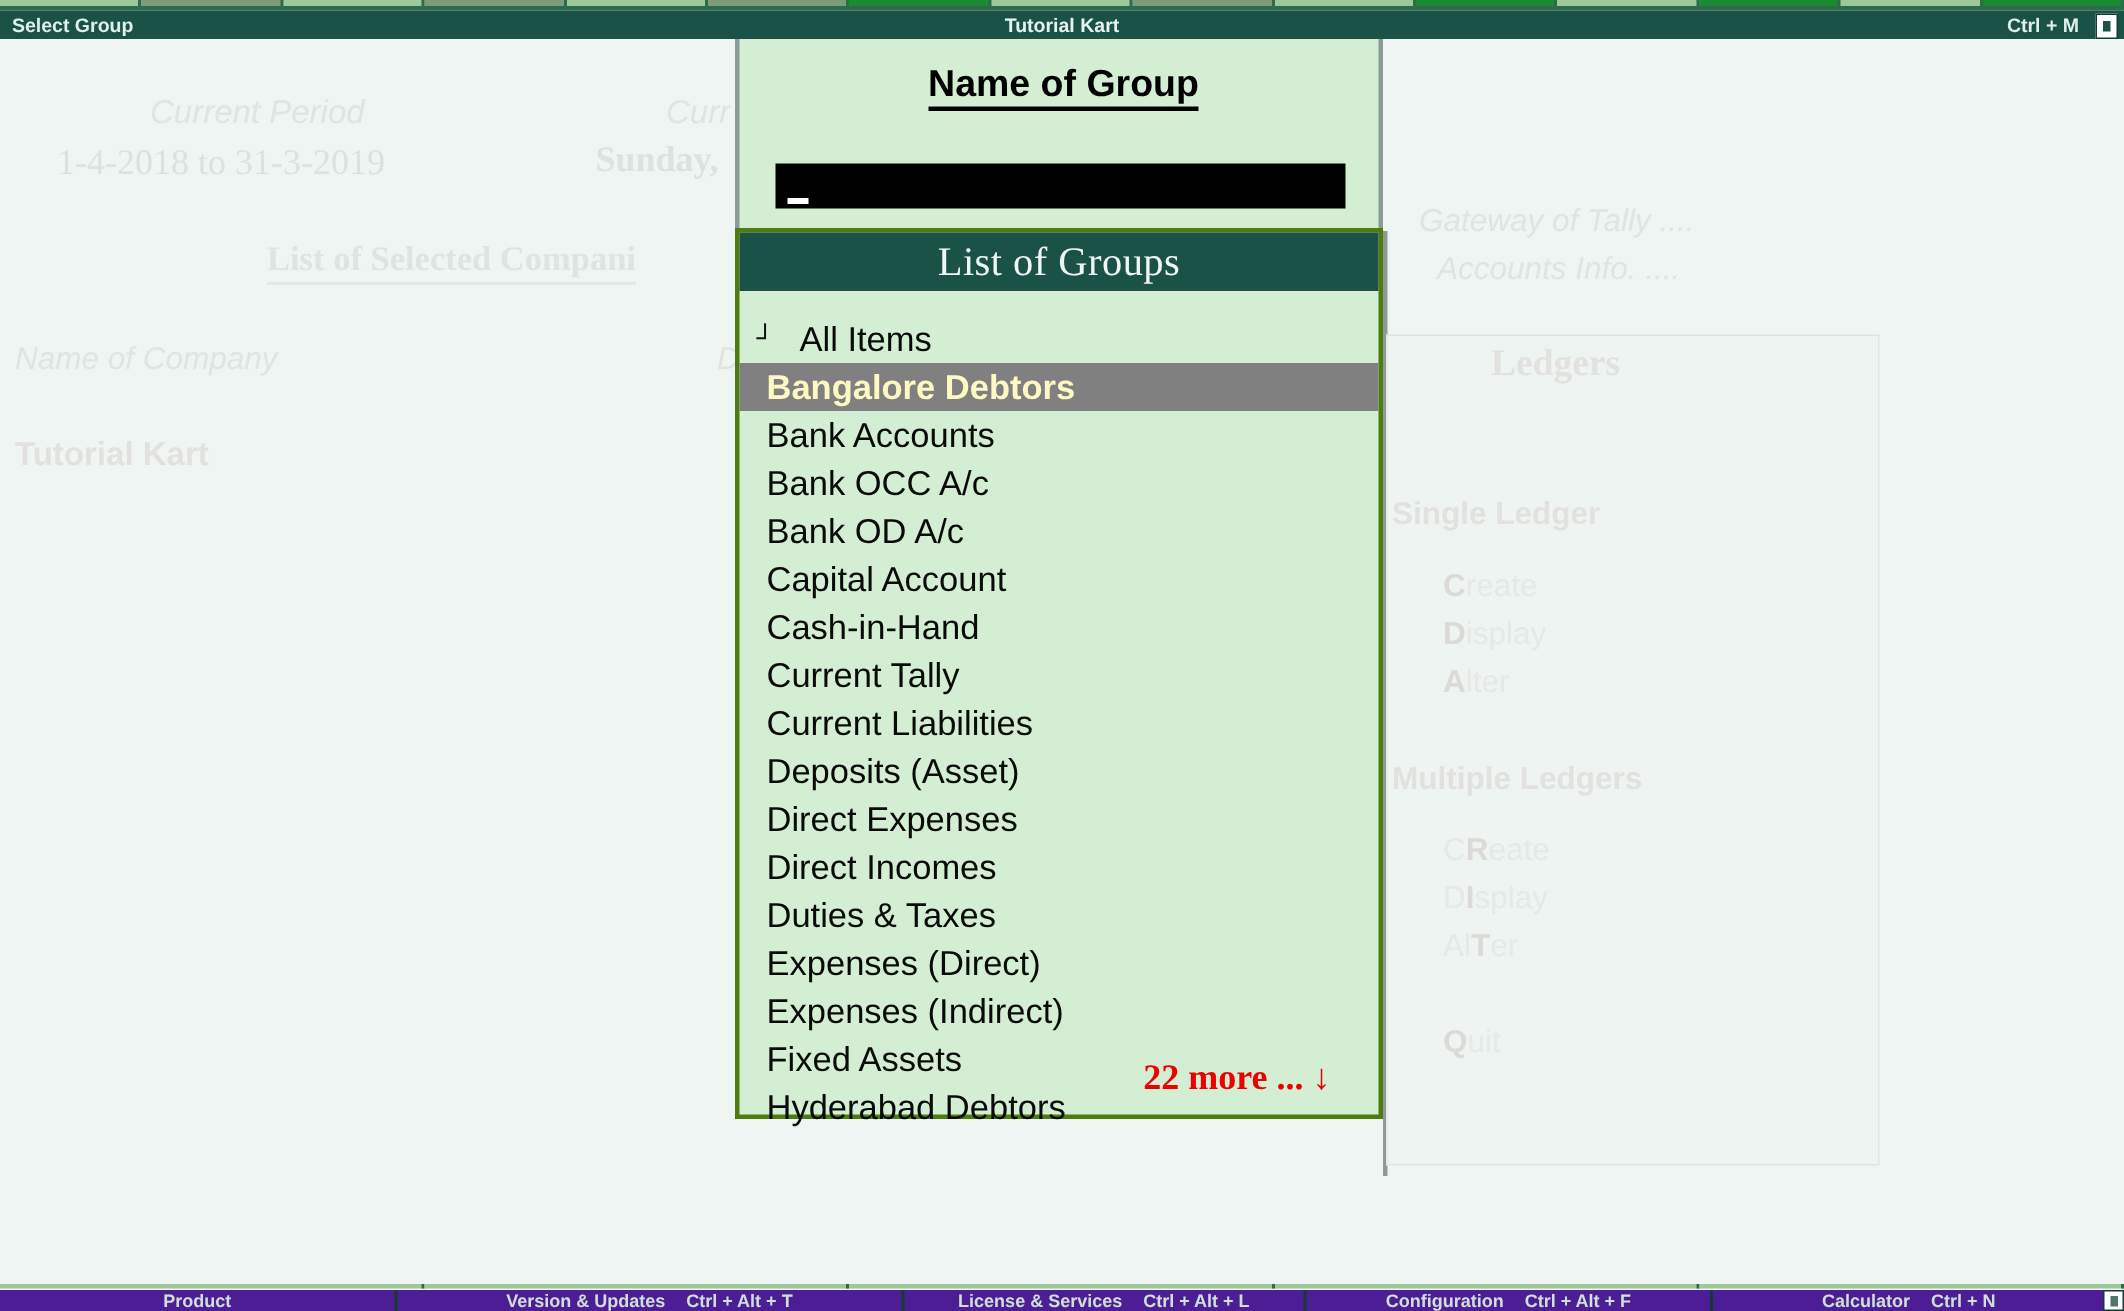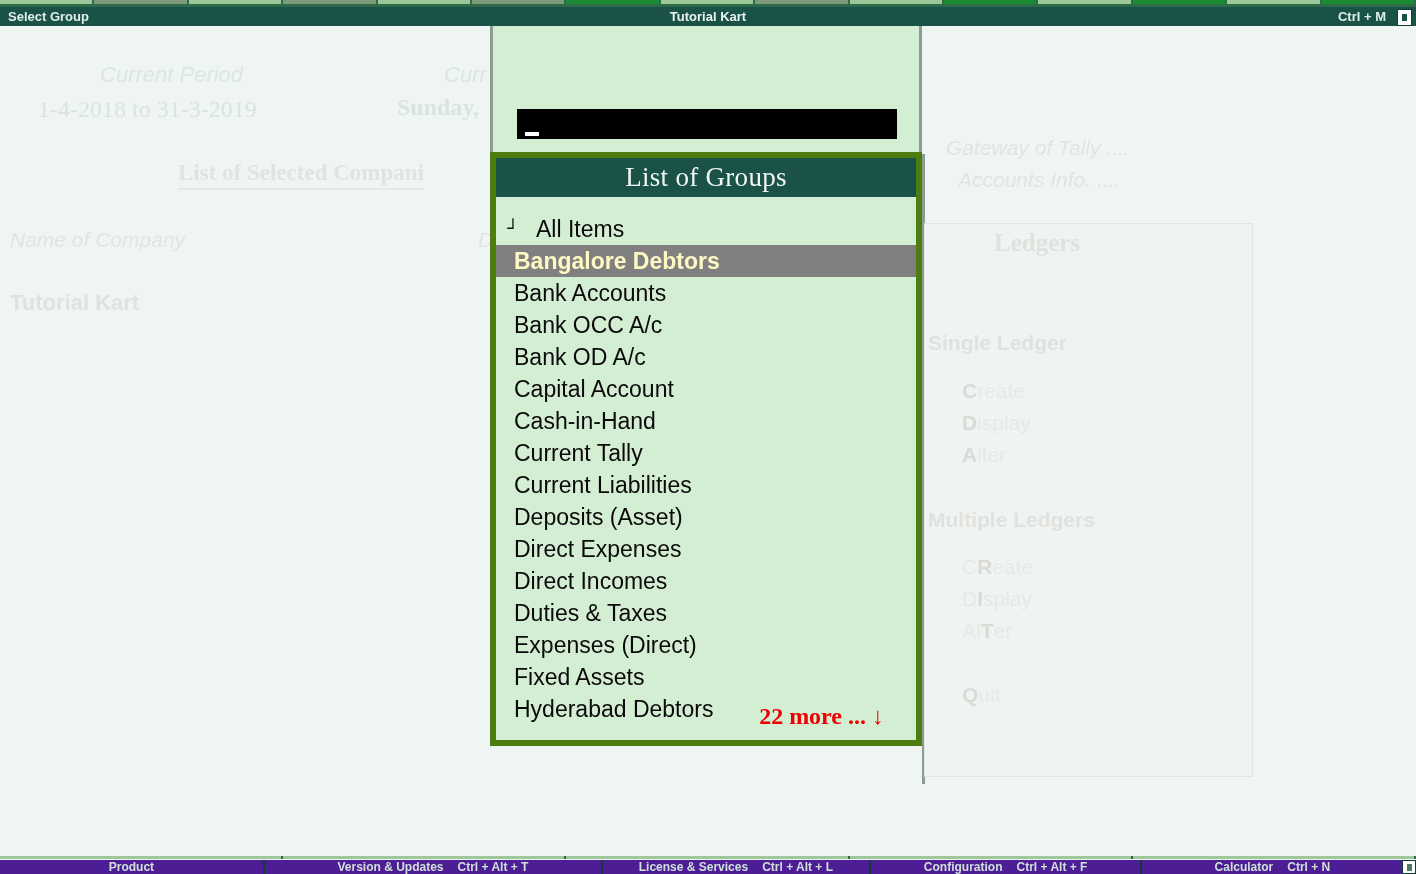--- a/index.html
+++ b/index.html
@@ -101,21 +101,21 @@
     background:#000;
   }
   #group-name-input .caret{
     position:absolute;left:8px;bottom:3px;width:14px;height:4px;background:#fff;
   }
 
   
   #groups-popup{
     position:absolute;left:490px;top:152px;width:432px;height:594px;
     background:#d4eed3;
-    border:6px solid #4d7c0f;box-sizing:border-box;
+    border:3px solid #4d7c0f;box-sizing:border-box;
   }
   #groups-popup-header{
     height:39px;background:#1a5248;color:#f0f6f3;
     font-family:"Liberation Serif",serif;font-size:27px;
     display:flex;align-items:center;justify-content:center;
     letter-spacing:.3px;
   }
   #groups-list{position:relative;padding-top:16px;}
   .grp-row{
     height:32px;line-height:32px;font-size:23px;color:#0a0a0a;
@@ -216,20 +216,21 @@
 
   <div class="menu-head" id="mh-multi">Multiple Ledgers</div>
   <div class="menu-item" id="mi-mcreate"><span>C</span><b>R</b><span>eate</span></div>
   <div class="menu-item" id="mi-mdisplay"><span>D</span><b>I</b><span>splay</span></div>
   <div class="menu-item" id="mi-malter"><span>Al</span><b>T</b><span>er</span></div>
 
   <div class="menu-item" id="mi-quit"><b>Q</b><span>uit</span></div>
 </div>
 
 <div id="group-panel">
+  <div id="group-panel-title"><span>Name of Group</span></div>
   <div id="group-name-input">
     <div class="caret"></div>
   </div>
 </div>
 
 <div id="groups-popup">
   <div id="groups-popup-header">List of Groups</div>
   <div id="groups-list">
     <div class="grp-row all-items">
       <span class="ent">┘</span>
@@ -241,20 +242,21 @@
     <div class="grp-row"><span>Bank OD A/c</span></div>
     <div class="grp-row"><span>Capital Account</span></div>
     <div class="grp-row"><span>Cash-in-Hand</span></div>
     <div class="grp-row"><span>Current Tally</span></div>
     <div class="grp-row"><span>Current Liabilities</span></div>
     <div class="grp-row"><span>Deposits (Asset)</span></div>
     <div class="grp-row"><span>Direct Expenses</span></div>
     <div class="grp-row"><span>Direct Incomes</span></div>
     <div class="grp-row"><span>Duties &amp; Taxes</span></div>
     <div class="grp-row"><span>Expenses (Direct)</span></div>
+    <div class="grp-row"><span>Expenses (Indirect)</span></div>
     <div class="grp-row"><span>Fixed Assets</span></div>
     <div class="grp-row"><span>Hyderabad Debtors</span></div>
   </div>
   <div id="more-row">
     <span>22 more ...</span>
     <span class="arr">↓</span>
   </div>
 </div>
 
 <div id="bottom-pre">

